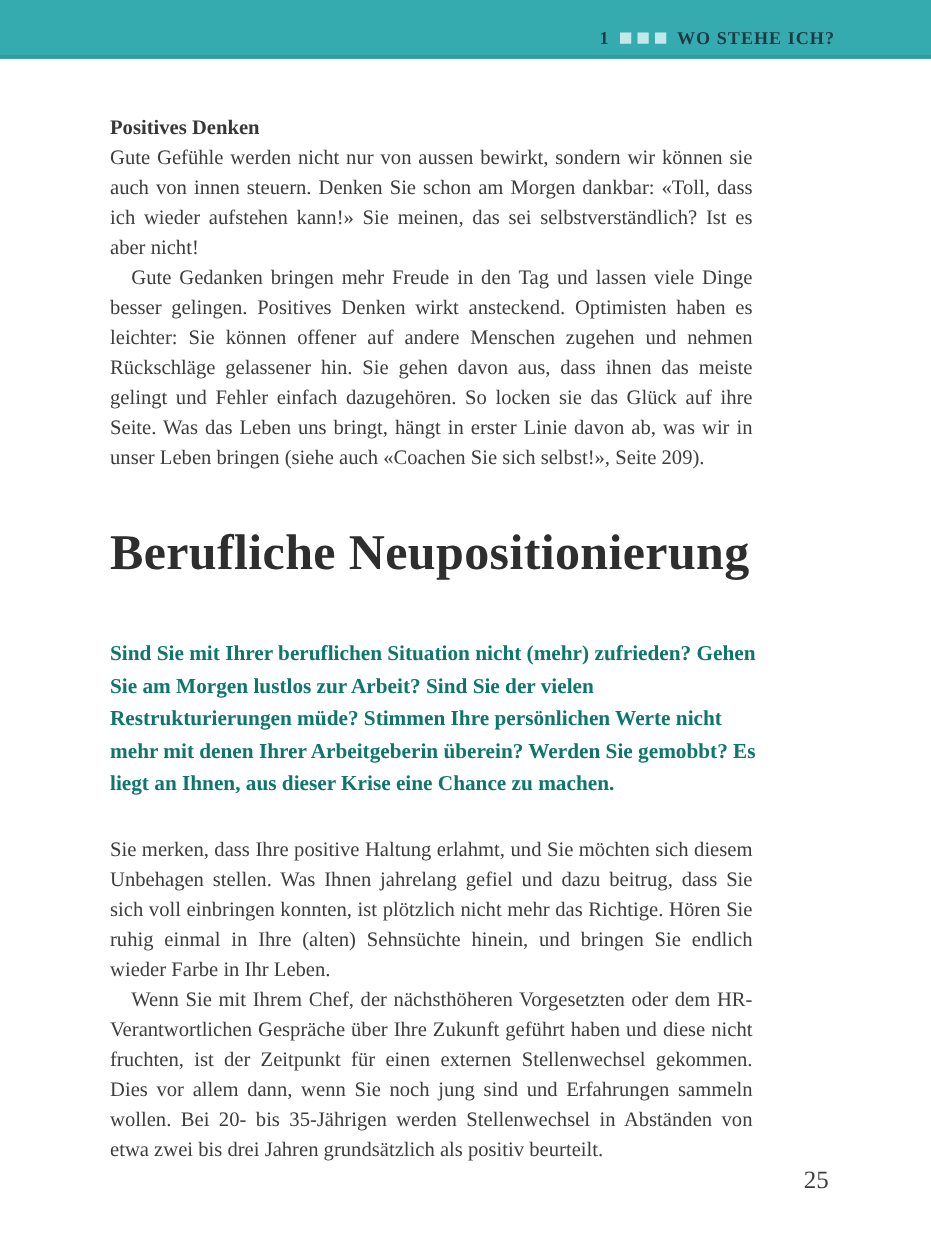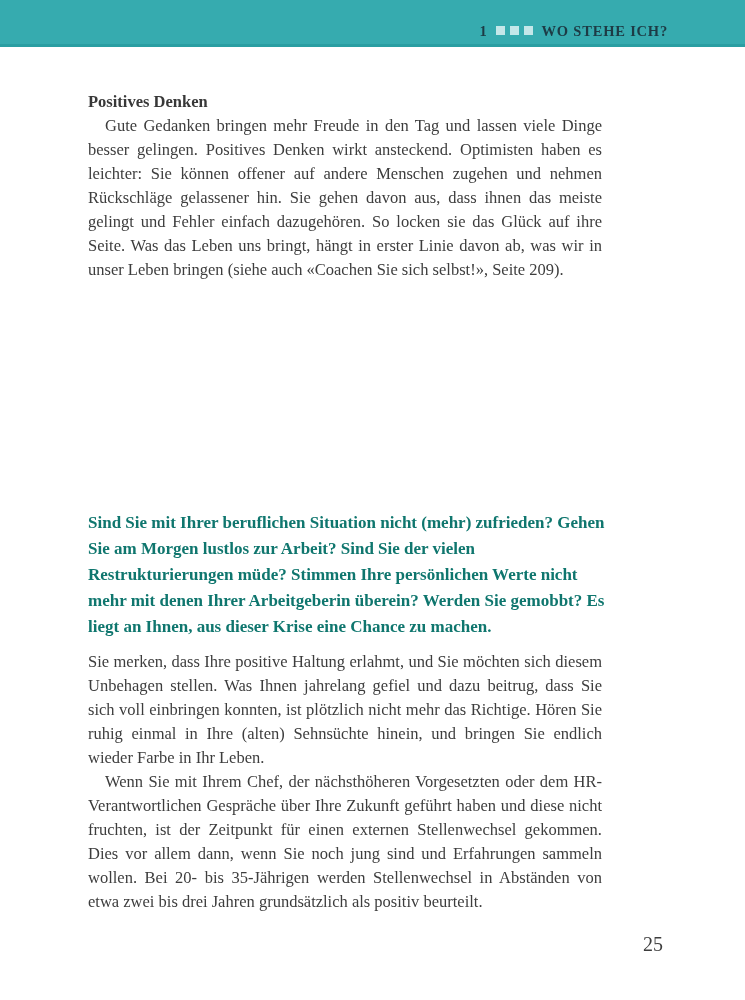--- a/index.html
+++ b/index.html
@@ -84,21 +84,21 @@
   .lead-par {
     top: 493px;
     width: 524px;
     font-size: 17px;
     font-weight: bold;
     line-height: 26px;
     text-align: left;
     color: #0f766e;
   }
 
-  .section-body { top: 650px; }
+  .section-body { top: 668px; }
 
   .page-number {
     position: absolute;
     top: 933px;
     right: 82px;
     font-size: 20px;
     color: #3d3d3d;
   }
 </style>
 </head>
@@ -113,23 +113,25 @@
         <span class="marker-square"></span>
         <span class="marker-square"></span>
         <span class="marker-square"></span>
       </span>
       <span class="chapter-title">WO STEHE ICH?</span>
     </div>
   </div>
 
   <div class="col section-intro">
     <h3 class="sub-heading">Positives Denken</h3>
+    <p class="body-par">Gute Gefühle werden nicht nur von aussen bewirkt, sondern wir können sie auch von innen steuern. Denken Sie schon am Morgen dankbar: «Toll, dass ich wieder aufstehen kann!» Sie meinen, das sei selbstverständlich? Ist es aber nicht!</p>
     <p class="body-par indent">Gute Gedanken bringen mehr Freude in den Tag und lassen viele Dinge besser gelingen. Positives Denken wirkt ansteckend. Optimisten haben es leichter: Sie können offener auf andere Menschen zugehen und nehmen Rückschläge gelassener hin. Sie gehen davon aus, dass ihnen das meiste gelingt und Fehler einfach dazugehören. So locken sie das Glück auf ihre Seite. Was das Leben uns bringt, hängt in erster Linie davon ab, was wir in unser Leben bringen (siehe auch «Coachen Sie sich selbst!», Seite 209).</p>
   </div>
 
+  <h1 class="col main-title">Berufliche Neupositionierung</h1>
 
   <p class="col lead-par">Sind Sie mit Ihrer beruflichen Situation nicht (mehr) zufrieden? Gehen Sie am Morgen lustlos zur Arbeit? Sind Sie der vielen Restrukturierungen müde? Stimmen Ihre persönlichen Werte nicht mehr mit denen Ihrer Arbeitgeberin überein? Werden Sie gemobbt? Es liegt an Ihnen, aus dieser Krise eine Chance zu machen.</p>
 
   <div class="col section-body">
     <p class="body-par">Sie merken, dass Ihre positive Haltung erlahmt, und Sie möchten sich diesem Unbehagen stellen. Was Ihnen jahrelang gefiel und dazu beitrug, dass Sie sich voll einbringen konnten, ist plötzlich nicht mehr das Richtige. Hören Sie ruhig einmal in Ihre (alten) Sehnsüchte hinein, und bringen Sie endlich wieder Farbe in Ihr Leben.</p>
     <p class="body-par indent">Wenn Sie mit Ihrem Chef, der nächsthöheren Vorgesetzten oder dem HR-Verantwortlichen Gespräche über Ihre Zukunft geführt haben und diese nicht fruchten, ist der Zeitpunkt für einen externen Stellenwechsel gekommen. Dies vor allem dann, wenn Sie noch jung sind und Erfahrungen sammeln wollen. Bei 20- bis 35-Jährigen werden Stellenwechsel in Abständen von etwa zwei bis drei Jahren grundsätzlich als positiv beurteilt.</p>
   </div>
 
   <div class="page-number">25</div>
 

